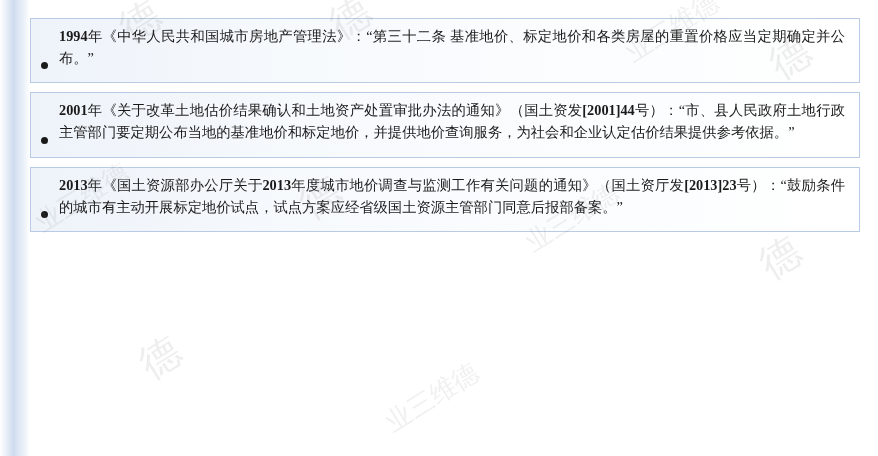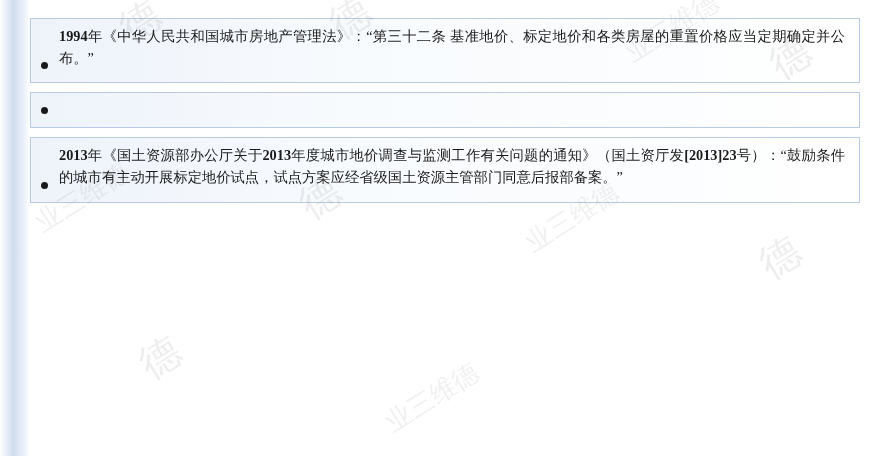--- a/index.html
+++ b/index.html
@@ -106,19 +106,20 @@
 </div>
 
 <div id="slide">
   <div id="bullet-list">
       <div class="bullet-box">
         <span class="bullet-dot"></span>
         <div class="bullet-text"><span>    </span><b>1994</b><span>年《中华人民共和国城市房地产管理法》：“第三十二条 基准地价、标定地价和各类房屋的重置价格应当定期确定并公布。”</span></div>
       </div>
       <div class="bullet-box">
         <span class="bullet-dot"></span>
+        <div class="bullet-text"><b>2001</b><span>年《关于改革土地估价结果确认和土地资产处置审批办法的通知》（国土资发</span><b>[2001]44</b><span>号）：“市、县人民政府土地行政主管部门要定期公布当地的基准地价和标定地价，并提供地价查询服务，为社会和企业认定估价结果提供参考依据。”</span></div>
       </div>
       <div class="bullet-box">
         <span class="bullet-dot"></span>
         <div class="bullet-text"><b>2013</b><span>年《国土资源部办公厅关于</span><b>2013</b><span>年度城市地价调查与监测工作有关问题的通知》（国土资厅发</span><b>[2013]23</b><span>号）：“鼓励条件的城市有主动开展标定地价试点，试点方案应经省级国土资源主管部门同意后报部备案。”</span></div>
       </div>
     </div>
 </div>
 
 </body></html>

